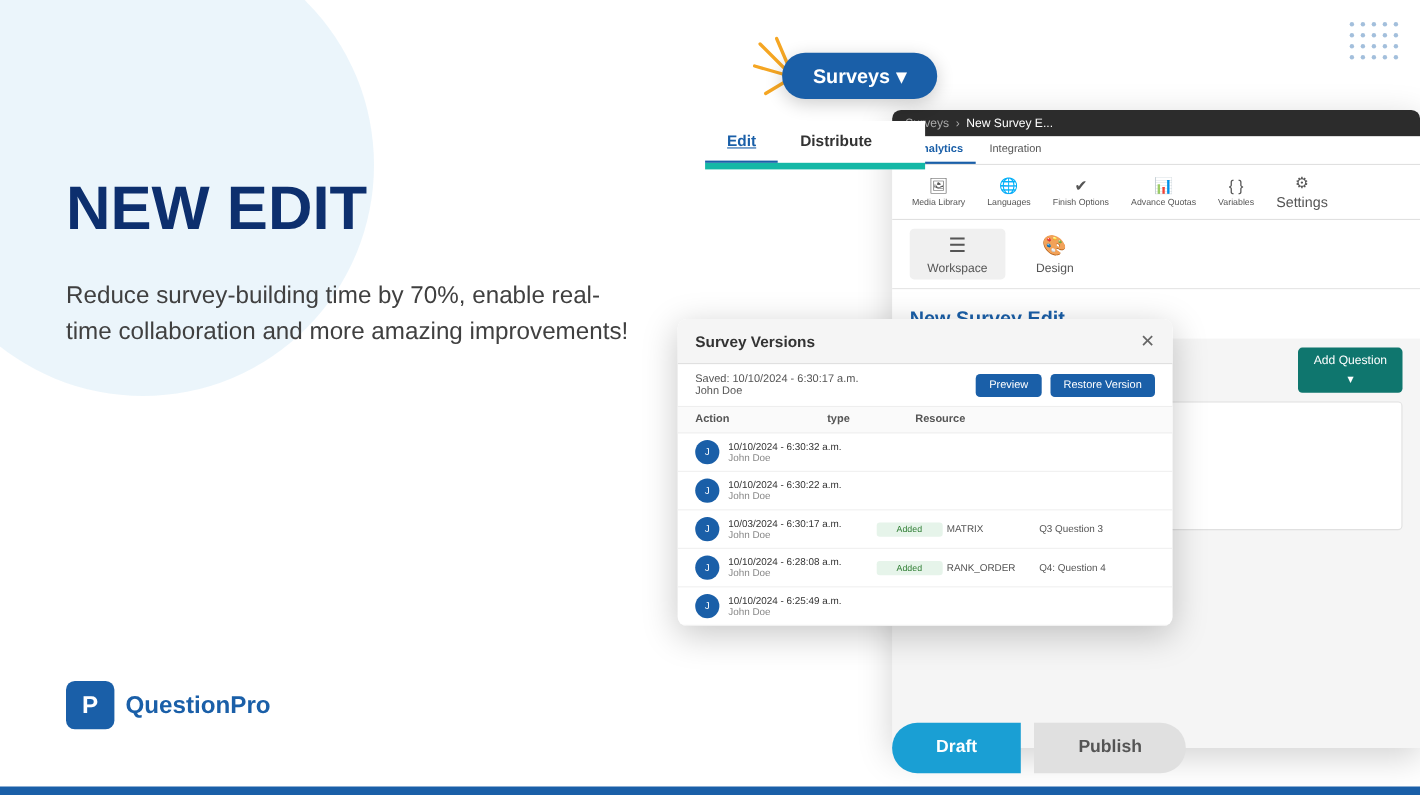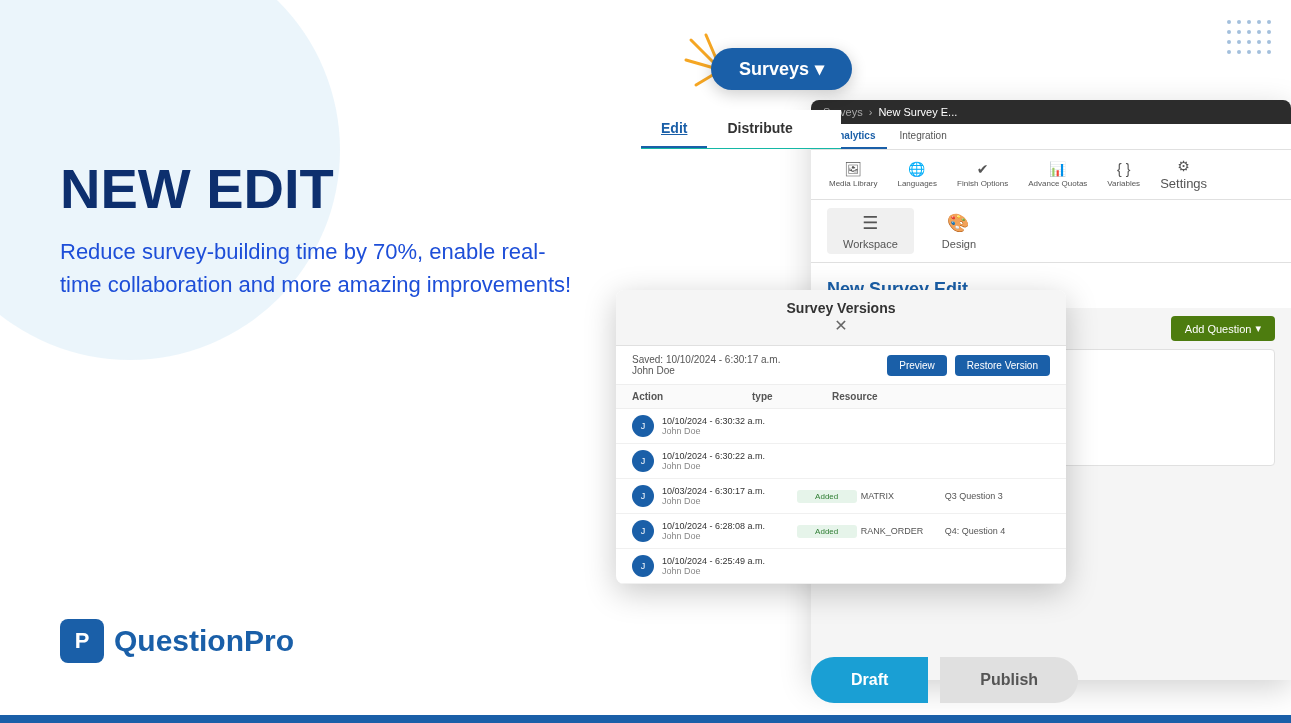--- a/index.html
+++ b/index.html
@@ -52,27 +52,27 @@
       top: 160px;
       width: 580px;
       z-index: 2;
     }
 
     .headline {
       font-size: 56px;
       font-weight: 900;
       color: #0d2f6e;
       line-height: 1.05;
-      margin-bottom: 16px;
+      margin-bottom: 32px;
       text-transform: uppercase;
     }
 
     .subtext {
       font-size: 22px;
-      color: #1d4ed8;
+      color: #404040;
       line-height: 1.5;
       max-width: 520px;
     }
 
     
     .logo-area {
       position: absolute;
       left: 60px;
       bottom: 60px;
       z-index: 2;
@@ -88,21 +88,21 @@
       border-radius: 8px;
       display: flex;
       align-items: center;
       justify-content: center;
       color: white;
       font-size: 22px;
       font-weight: bold;
     }
 
     .logo-text {
-      font-size: 30px;
+      font-size: 22px;
       font-weight: 700;
       color: #333;
     }
     .logo-text span {
       color: #1a5fa8;
     }
 
     
     .bottom-bar {
       position: absolute;
@@ -149,21 +149,21 @@
       left: 70px;
       z-index: 19;
     }
 
     
     .edit-distribute-bar {
       position: absolute;
       top: 110px;
       left: 30px;
       background: white;
-      border-bottom: 1px solid #14b8a6;
+      border-bottom: 6px solid #14b8a6;
       display: flex;
       gap: 0;
       z-index: 15;
       width: 200px;
     }
 
     .ed-tab {
       padding: 10px 20px;
       font-size: 14px;
       font-weight: 600;
@@ -310,31 +310,32 @@
       display: flex;
       align-items: center;
       gap: 8px;
       font-size: 12px;
       color: #555;
       margin-bottom: 8px;
     }
 
     
     .add-question-btn {
-      background: #4d7c0f;
+      background: #0f766e;
       color: white;
       border: none;
       padding: 6px 14px;
       border-radius: 4px;
       font-size: 11px;
       cursor: pointer;
       display: flex;
       align-items: center;
       gap: 4px;
       margin-left: auto;
+      flex-direction: column;
     }
 
     
     .question-card {
       background: white;
       border: 1px solid #e0e0e0;
       border-radius: 4px;
       padding: 12px;
       margin-bottom: 8px;
       position: relative;
@@ -400,21 +401,20 @@
       overflow: hidden;
     }
 
     .modal-header {
       background: #f5f5f5;
       padding: 10px 16px;
       display: flex;
       align-items: center;
       justify-content: space-between;
       border-bottom: 1px solid #e0e0e0;
-      flex-direction: column;
     }
     .modal-title {
       font-size: 14px;
       font-weight: 600;
       color: #333;
     }
     .modal-close {
       cursor: pointer;
       font-size: 16px;
       color: #666;

